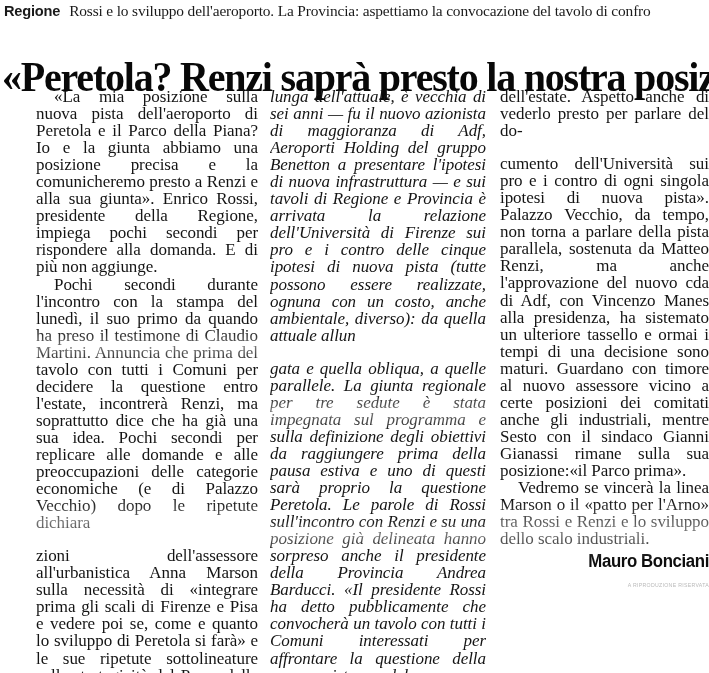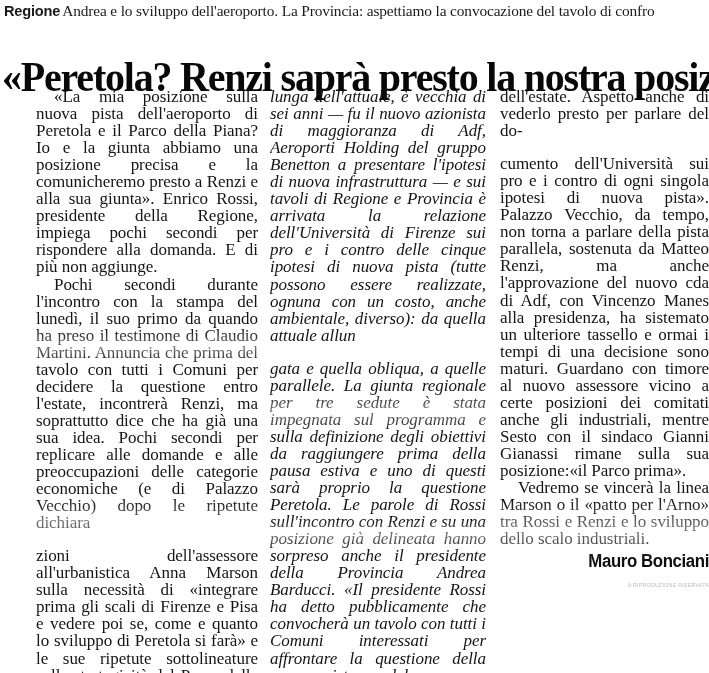--- a/index.html
+++ b/index.html
@@ -26,21 +26,21 @@
     font-size: 15.2px;
     line-height: 18px;
     letter-spacing: -0.15px;
     color: #1a1a1a;
   }
   .kicker-label {
     font-family: "Liberation Sans", "DejaVu Sans", sans-serif;
     font-weight: bold;
     font-size: 14.6px;
     letter-spacing: -0.2px;
-    margin-right: 2px;
+    margin-right: 9px;
   }
   .kicker-text {
     font-family: "Liberation Serif", "DejaVu Serif", serif;
     font-size: 15.4px;
   }
 
   
   .headline {
     position: absolute;
     left: 2px;
@@ -115,21 +115,21 @@
   .fade-band {
     position: absolute;
     pointer-events: none;
     background: linear-gradient(180deg, rgba(255,255,255,0) 0%, rgba(255,255,255,0.42) 50%, rgba(255,255,255,0) 100%);
   }
 </style>
 </head>
 <body>
 
 <div class="kicker">
-  <span class="kicker-label">Regione</span><span class="kicker-text">Andrea e lo sviluppo dell'aeroporto. La Provincia: aspettiamo la convocazione del tavolo di confro</span>
+  <span class="kicker-label">Regione</span><span class="kicker-text">Rossi e lo sviluppo dell'aeroporto. La Provincia: aspettiamo la convocazione del tavolo di confro</span>
 </div>
 
 <h1 class="headline">«Peretola? Renzi saprà presto la nostra posizione</h1>
 
 <div class="columns">
 
   <div class="col col-1">
     <p class="para indent">«La mia posizione sulla nuova pista dell'aeroporto di Peretola e il Parco della Piana? Io e la giunta abbiamo una posizione precisa e la comunicheremo presto a Renzi e alla sua giunta». Enrico Rossi, presidente della Regione, impiega pochi secondi per rispondere alla domanda. E di più non aggiunge.</p>
     <p class="para indent">Pochi secondi durante l'incontro con la stampa del lunedì, il suo primo da quando ha preso il testimone di Claudio Martini. Annuncia che prima del tavolo con tutti i Comuni per decidere la questione entro l'estate, incontrerà Renzi, ma soprattutto dice che ha già una sua idea. Pochi secondi per replicare alle domande e alle preoccupazioni delle categorie economiche (e di Palazzo Vecchio) dopo le ripetute dichiara</p>
     <p class="para gap-before">zioni dell'assessore all'urbanistica Anna Marson sulla necessità di «integrare prima gli scali di Firenze e Pisa e vedere poi se, come e quanto lo sviluppo di Peretola si farà» e le sue ripetute sottolineature sulla strategicità del Parco della Piana. La questione della «convivenza» tra Parco e pista parallela all'autostrada, più</p>

